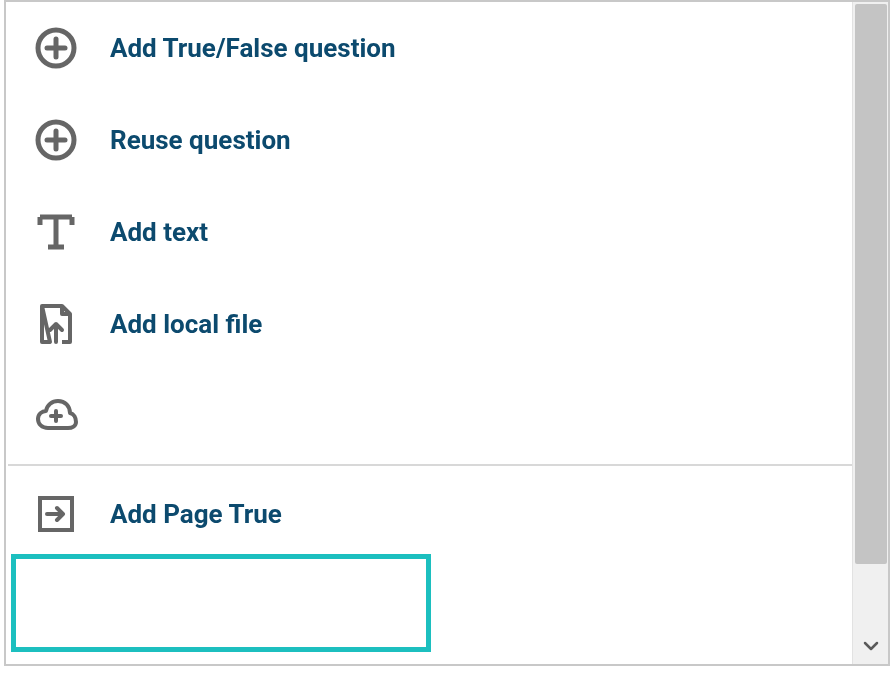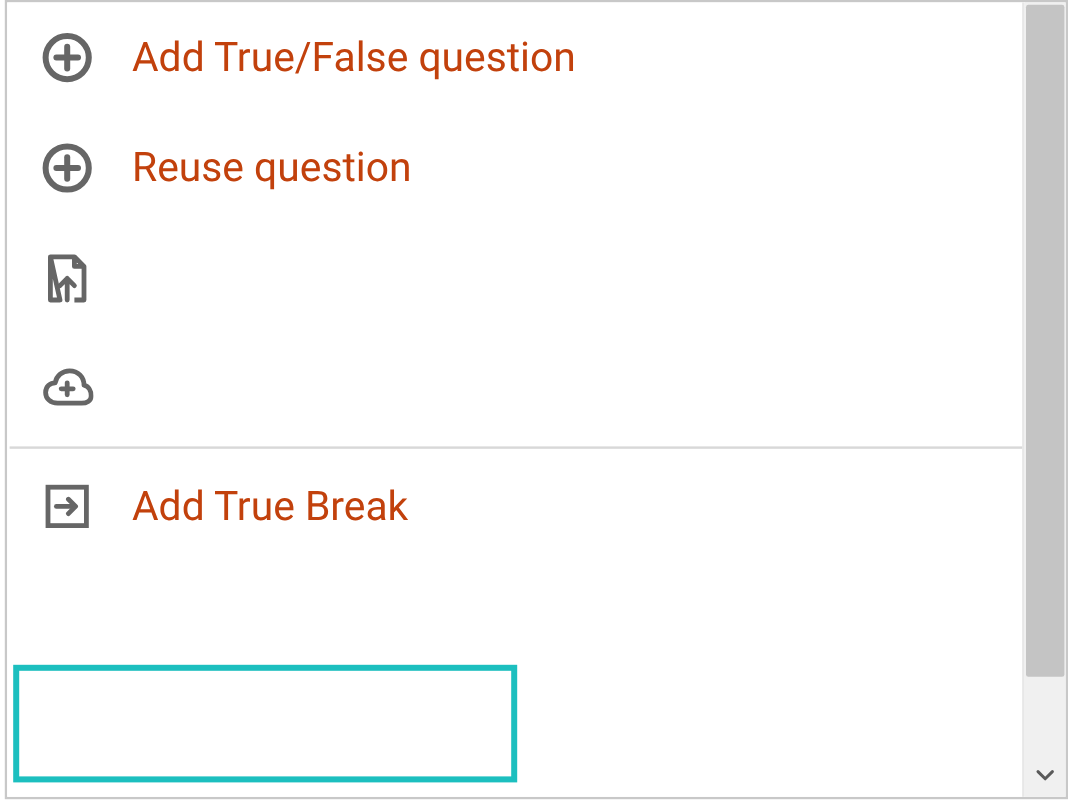--- a/index.html
+++ b/index.html
@@ -40,23 +40,23 @@
     }
     .menu-item-icon {
       width: 44px;
       height: 44px;
       display: flex;
       align-items: center;
       justify-content: center;
       flex-shrink: 0;
     }
     .menu-item-label {
-      font-size: 34px;
-      color: #c2410c;
-      font-weight: 400;
+      font-size: 26px;
+      color: #0c4a6e;
+      font-weight: 700;
     }
     .divider {
       height: 2px;
       background: #d8d8d8;
       margin: 2px 2px 2px 2px;
     }
     .highlight-box {
       position: absolute;
       left: 11px;
       top: 554px;
@@ -117,28 +117,37 @@
       <span class="menu-item-icon">
         <svg width="44" height="44" viewBox="0 0 44 44">
           <circle cx="22" cy="22" r="18" fill="none" stroke="#666666" stroke-width="5"></circle>
           <line x1="22" y1="13" x2="22" y2="31" stroke="#666666" stroke-width="5" stroke-linecap="round"></line>
           <line x1="13" y1="22" x2="31" y2="22" stroke="#666666" stroke-width="5" stroke-linecap="round"></line>
         </svg>
       </span>
       <span class="menu-item-label">Reuse question</span>
     </div>
 
+    <div class="menu-item">
+      <span class="menu-item-icon">
+        <svg width="44" height="44" viewBox="0 0 44 44">
+          <path d="M6 7 L6 15 M6 7 L38 7 M38 7 L38 15 M22 7 L22 37 M14 37 L30 37" fill="none" stroke="#666666" stroke-width="5" stroke-linecap="butt" stroke-linejoin="miter"></path>
+        </svg>
+      </span>
+      <span class="menu-item-label">Add text</span>
+    </div>
 
     <div class="menu-item">
       <span class="menu-item-icon">
         <svg width="44" height="44" viewBox="0 0 44 44">
           <path d="M8 4 L28 4 L36 12 L36 40 L28 40 M16 40 L8 40 L8 4 Z M28 4 L28 12 L36 12" fill="none" stroke="#666666" stroke-width="4" stroke-linejoin="round"></path>
           <path d="M22 40 L22 22 M16 28 L22 22 L28 28" fill="none" stroke="#666666" stroke-width="4" stroke-linecap="round" stroke-linejoin="round"></path>
         </svg>
       </span>
+      <span class="menu-item-label">Add local file</span>
     </div>
 
     <div class="menu-item">
       <span class="menu-item-icon">
         <svg width="44" height="44" viewBox="0 0 44 44">
           <path d="M14 34 C8 34 4 30 4 25 C4 20 8 17 12 17 C13 11 18 7 24 7 C31 7 36 12 36 19 C40 20 42 24 42 28 C42 32 38 34 34 34 L14 34 Z" fill="none" stroke="#666666" stroke-width="4" stroke-linejoin="round"></path>
           <line x1="22" y1="17" x2="22" y2="27" stroke="#666666" stroke-width="4" stroke-linecap="round"></line>
           <line x1="17" y1="22" x2="27" y2="22" stroke="#666666" stroke-width="4" stroke-linecap="round"></line>
         </svg>
       </span>
@@ -147,21 +156,21 @@
     <div class="divider"></div>
 
     <div class="menu-item">
       <span class="menu-item-icon">
         <svg width="44" height="44" viewBox="0 0 44 44">
           <rect x="6" y="6" width="32" height="32" fill="none" stroke="#666666" stroke-width="4"></rect>
           <line x1="13" y1="22" x2="28" y2="22" stroke="#666666" stroke-width="4" stroke-linecap="round"></line>
           <path d="M23 16 L29 22 L23 28" fill="none" stroke="#666666" stroke-width="4" stroke-linecap="round" stroke-linejoin="round"></path>
         </svg>
       </span>
-      <span class="menu-item-label">Add True Break</span>
+      <span class="menu-item-label">Add Page True</span>
     </div>
 
   </div>
 
   <div class="scrollbar">
     <div class="scrollbar-thumb"></div>
     <div class="scrollbar-arrow">
       <svg width="18" height="18" viewBox="0 0 18 18">
         <path d="M3 6 L9 12 L15 6" fill="none" stroke="#5a5a5a" stroke-width="2.5" stroke-linecap="round" stroke-linejoin="round"></path>
       </svg>

